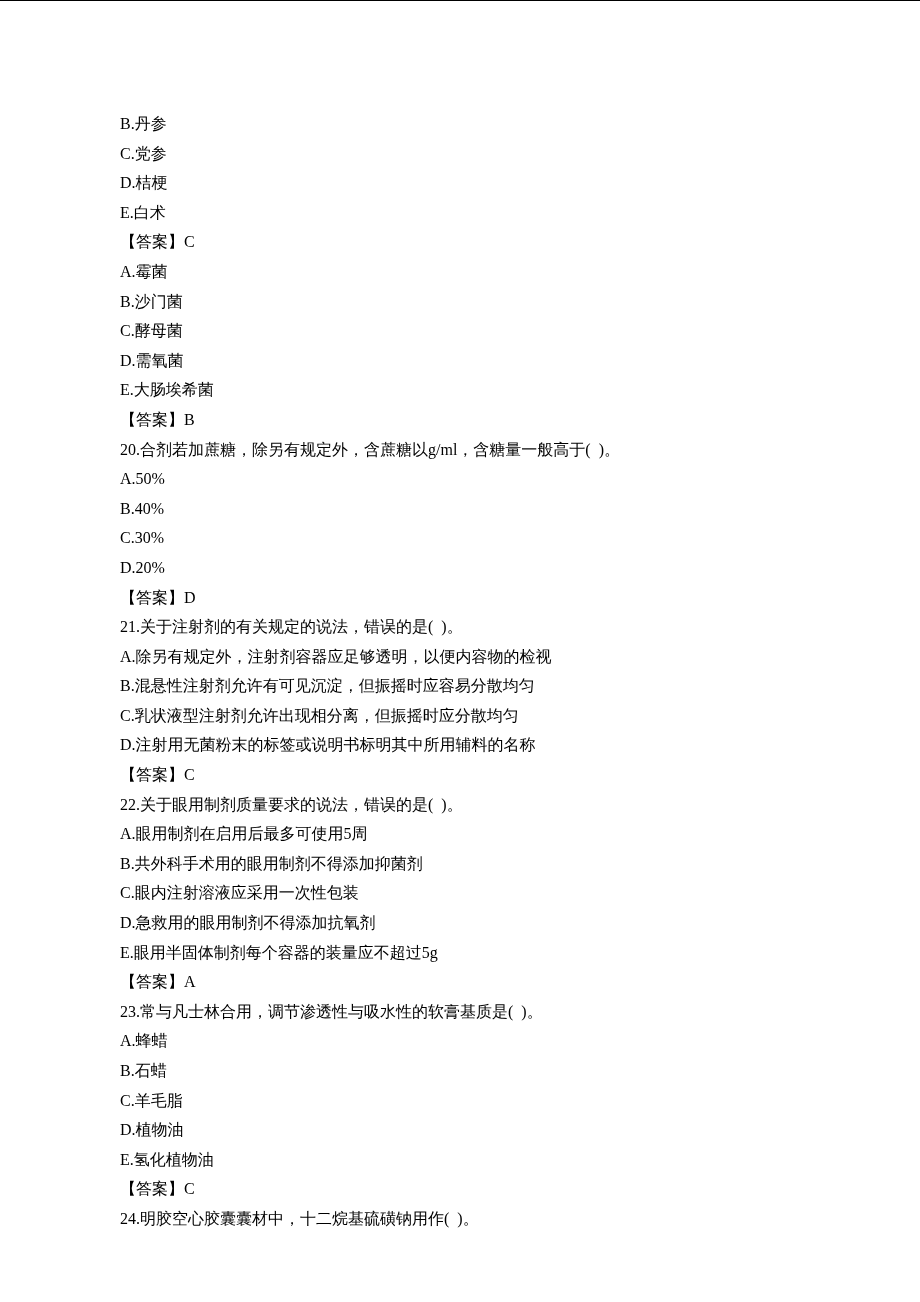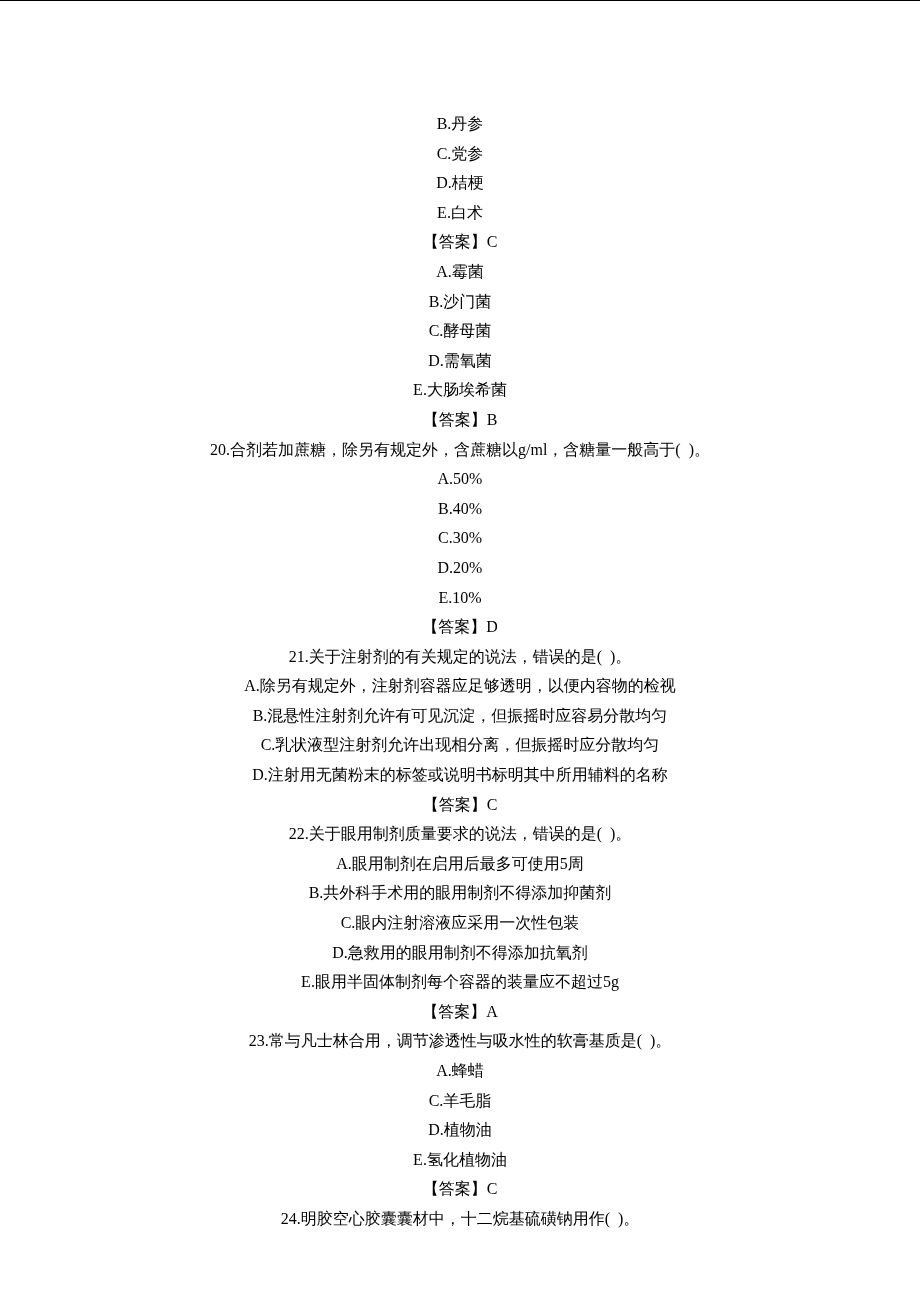--- a/index.html
+++ b/index.html
@@ -13,21 +13,20 @@
     width: 920px;
   }
   .page {
     padding: 108px 120px 120px 120px;
     border-top: 1px solid #000;
     margin-top: 0;
     position: relative;
   }
   .line {
     white-space: pre-wrap;
-    text-align: center;
   }
 </style>
 </head>
 <body>
 
 <div class="page">
   <div id="content">
       <div class="line">B.丹参</div>
       <div class="line">C.党参</div>
       <div class="line">D.桔梗</div>
@@ -37,36 +36,36 @@
       <div class="line">B.沙门菌</div>
       <div class="line">C.酵母菌</div>
       <div class="line">D.需氧菌</div>
       <div class="line">E.大肠埃希菌</div>
       <div class="line">【答案】B</div>
       <div class="line">20.合剂若加蔗糖，除另有规定外，含蔗糖以g/ml，含糖量一般高于(  )。</div>
       <div class="line">A.50%</div>
       <div class="line">B.40%</div>
       <div class="line">C.30%</div>
       <div class="line">D.20%</div>
-      <div class="line">E.10%</div>
       <div class="line">【答案】D</div>
       <div class="line">21.关于注射剂的有关规定的说法，错误的是(  )。</div>
       <div class="line">A.除另有规定外，注射剂容器应足够透明，以便内容物的检视</div>
       <div class="line">B.混悬性注射剂允许有可见沉淀，但振摇时应容易分散均匀</div>
       <div class="line">C.乳状液型注射剂允许出现相分离，但振摇时应分散均匀</div>
       <div class="line">D.注射用无菌粉末的标签或说明书标明其中所用辅料的名称</div>
       <div class="line">【答案】C</div>
       <div class="line">22.关于眼用制剂质量要求的说法，错误的是(  )。</div>
       <div class="line">A.眼用制剂在启用后最多可使用5周</div>
       <div class="line">B.共外科手术用的眼用制剂不得添加抑菌剂</div>
       <div class="line">C.眼内注射溶液应采用一次性包装</div>
       <div class="line">D.急救用的眼用制剂不得添加抗氧剂</div>
       <div class="line">E.眼用半固体制剂每个容器的装量应不超过5g</div>
       <div class="line">【答案】A</div>
       <div class="line">23.常与凡士林合用，调节渗透性与吸水性的软膏基质是(  )。</div>
       <div class="line">A.蜂蜡</div>
+      <div class="line">B.石蜡</div>
       <div class="line">C.羊毛脂</div>
       <div class="line">D.植物油</div>
       <div class="line">E.氢化植物油</div>
       <div class="line">【答案】C</div>
       <div class="line">24.明胶空心胶囊囊材中，十二烷基硫磺钠用作(  )。</div>
     </div>
 </div>
 
 </body></html>

